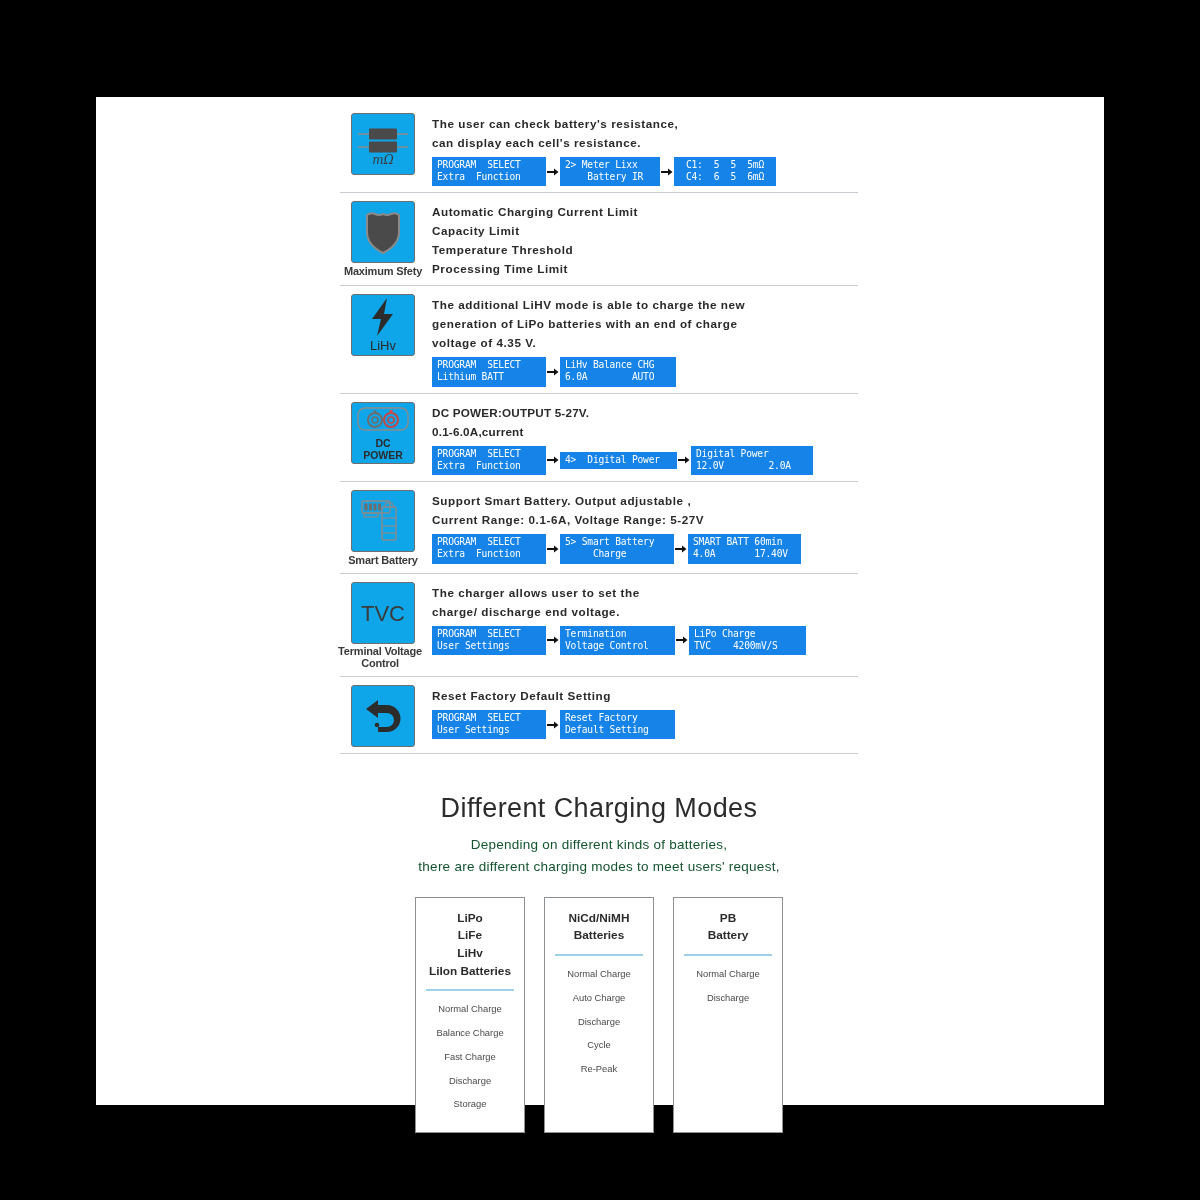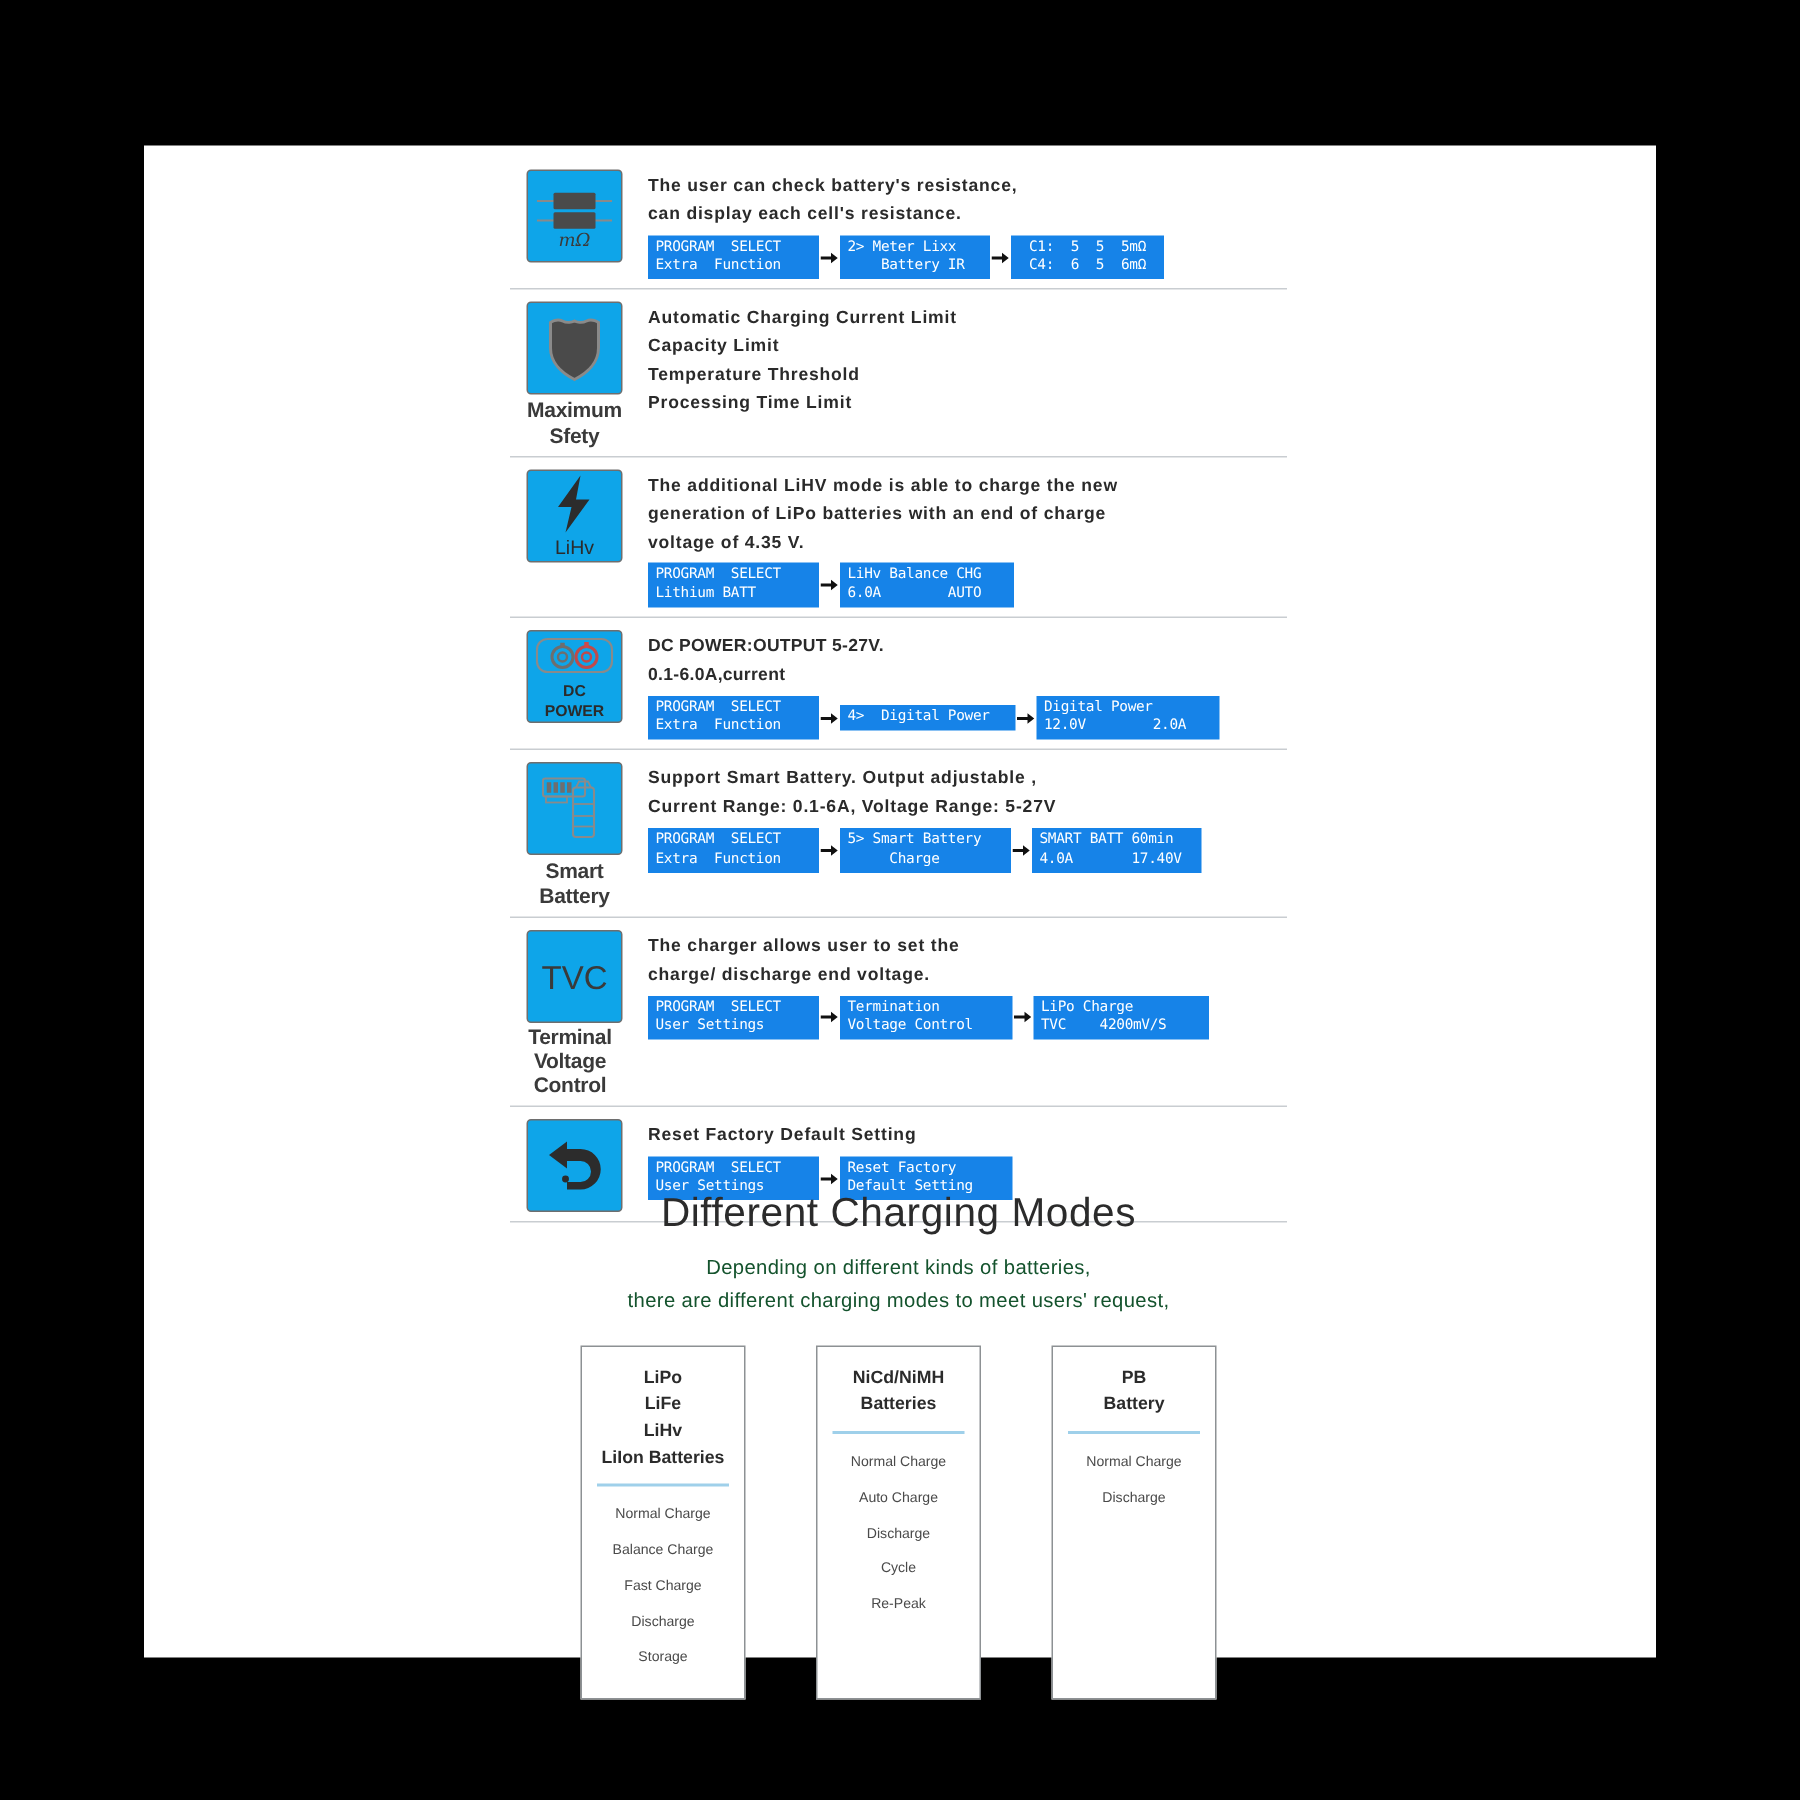--- a/index.html
+++ b/index.html
@@ -40,21 +40,21 @@
     width: 64px; height: 62px;
     border: 1.5px solid #6e6e6e;
     border-radius: 3px;
     background: #0ea5e9;
     display: flex;
     align-items: center;
     justify-content: center;
     position: relative;
   }
   .icon-caption {
-    font-size: 14px;
+    font-size: 11px;
     color: #3a3a3a;
     font-weight: bold;
     text-align: center;
     margin-top: 2px;
     line-height: 1.15;
     letter-spacing: -0.2px;
   }
   .text-col {
     flex: 1;
     padding-left: 6px;
@@ -122,21 +122,21 @@
     color: #14532d;
     letter-spacing: 0.25px;
     line-height: 1.65;
     margin-top: 10px;
   }
 
   
   .cards {
     display: flex;
     justify-content: center;
-    gap: 47px;
+    gap: 19px;
     margin-top: 18px;
   }
   .card {
     border: 1.5px solid #8d9194;
     background: #fff;
     width: 110px;
     min-height: 208px;
     padding: 12px 4px 10px 4px;
     display: flex;
     flex-direction: column;

